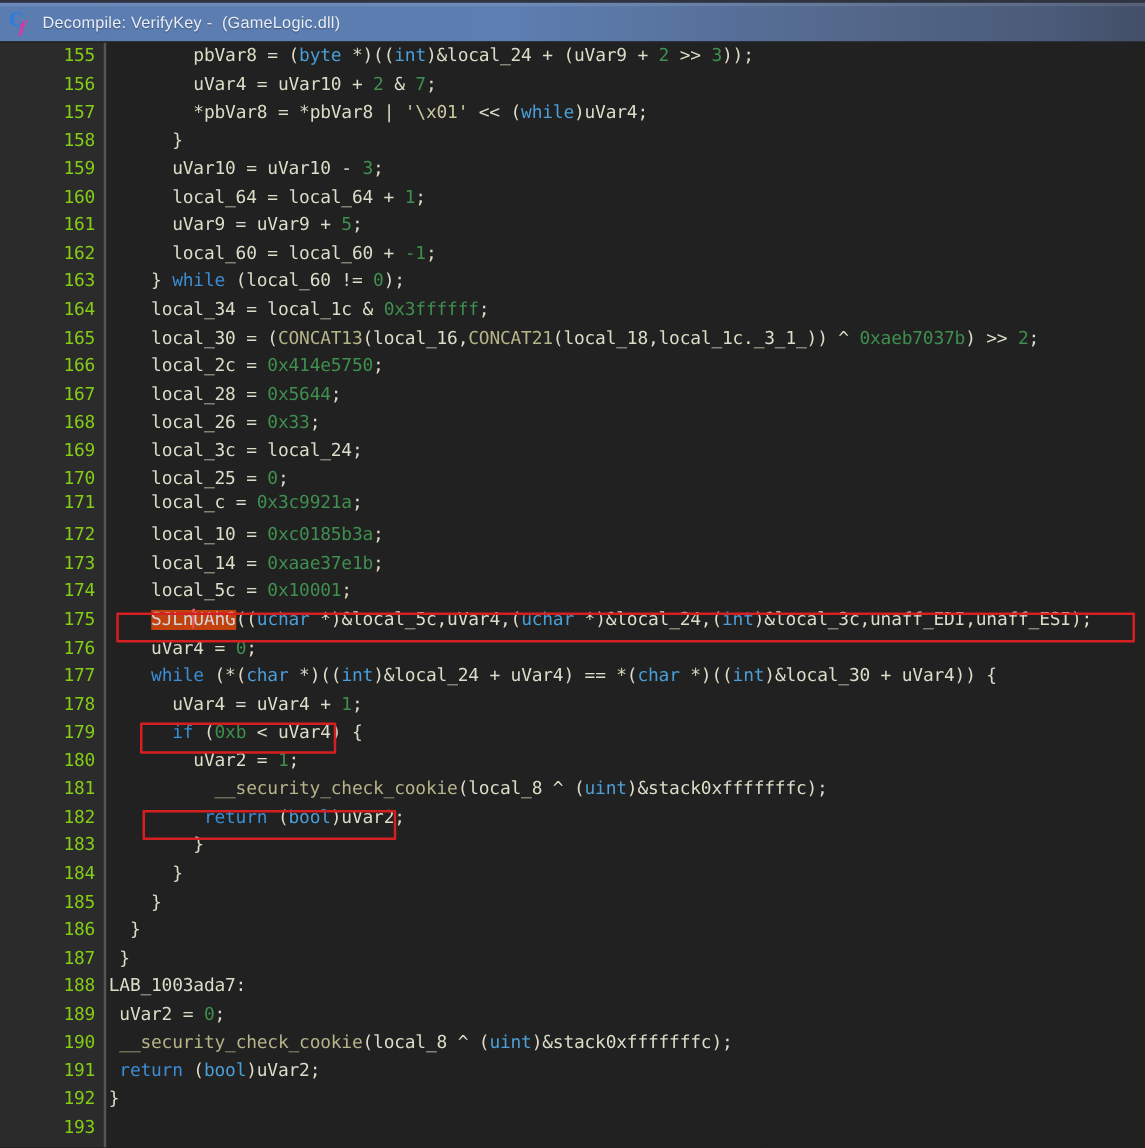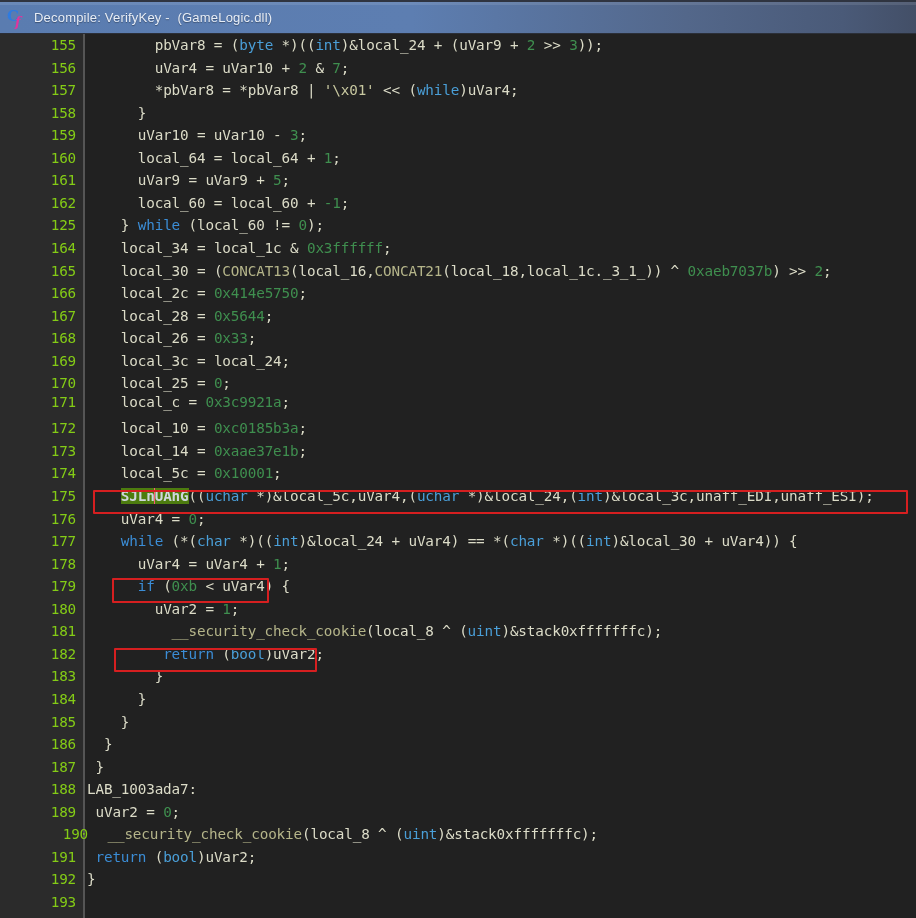--- a/index.html
+++ b/index.html
@@ -115,23 +115,22 @@
   .typ  { color: #4a9fd8; }         
   .num  { color: #3f8f4f; }         
   .str  { color: #c8c8a0; }         
   .id   { color: #dcdcc8; }         
   .fn   { color: #b5b58a; }         
   .lbl  { color: #dcdcc8; }         
   .pun  { color: #dcdcc8; }
 
   
   .sel {
-    background: #4d7c0f;
+    background: #c2410c;
     color: #cfd6dd;
-    font-weight: bold;
   }
   .caret {
     display: inline-block;
     width: 2px;
     height: 16px;
     background: #ff5a7a;
     vertical-align: -3px;
     margin: 0 -1px;
   }
 
@@ -164,21 +163,21 @@
     <div id="gutter-line"></div>
     <div id="lines">
         <div class="row" style="top: 0px; position: absolute; left: 0px; right: 0px;"><span class="lno">155</span><span class="code"><span>        </span><span class="id">pbVar8 = </span><span class="pun">(</span><span class="typ">byte</span><span class="pun"> *)((</span><span class="typ">int</span><span class="id">)&amp;local_24 + (uVar9 + </span><span class="num">2</span><span class="id"> &gt;&gt; </span><span class="num">3</span><span class="id">));</span></span></div>
         <div class="row" style="top: 22.55px; position: absolute; left: 0px; right: 0px;"><span class="lno">156</span><span class="code"><span>        </span><span class="id">uVar4 = uVar10 + </span><span class="num">2</span><span class="id"> &amp; </span><span class="num">7</span><span class="id">;</span></span></div>
         <div class="row" style="top: 45.1px; position: absolute; left: 0px; right: 0px;"><span class="lno">157</span><span class="code"><span>        </span><span class="id">*pbVar8 = *pbVar8 | </span><span class="str">'\x01'</span><span class="id"> &lt;&lt; (</span><span class="typ">while</span><span class="id">)uVar4;</span></span></div>
         <div class="row" style="top: 67.65px; position: absolute; left: 0px; right: 0px;"><span class="lno">158</span><span class="code"><span>      </span><span class="pun">}</span></span></div>
         <div class="row" style="top: 90.2px; position: absolute; left: 0px; right: 0px;"><span class="lno">159</span><span class="code"><span>      </span><span class="id">uVar10 = uVar10 - </span><span class="num">3</span><span class="id">;</span></span></div>
         <div class="row" style="top: 112.75px; position: absolute; left: 0px; right: 0px;"><span class="lno">160</span><span class="code"><span>      </span><span class="id">local_64 = local_64 + </span><span class="num">1</span><span class="id">;</span></span></div>
         <div class="row" style="top: 135.3px; position: absolute; left: 0px; right: 0px;"><span class="lno">161</span><span class="code"><span>      </span><span class="id">uVar9 = uVar9 + </span><span class="num">5</span><span class="id">;</span></span></div>
         <div class="row" style="top: 157.85px; position: absolute; left: 0px; right: 0px;"><span class="lno">162</span><span class="code"><span>      </span><span class="id">local_60 = local_60 + </span><span class="num">-1</span><span class="id">;</span></span></div>
-        <div class="row" style="top: 180.4px; position: absolute; left: 0px; right: 0px;"><span class="lno">125</span><span class="code"><span>    </span><span class="pun">} </span><span class="kw">while</span><span class="id"> (local_60 != </span><span class="num">0</span><span class="id">);</span></span></div>
+        <div class="row" style="top: 180.4px; position: absolute; left: 0px; right: 0px;"><span class="lno">163</span><span class="code"><span>    </span><span class="pun">} </span><span class="kw">while</span><span class="id"> (local_60 != </span><span class="num">0</span><span class="id">);</span></span></div>
         <div class="row" style="top: 202.95px; position: absolute; left: 0px; right: 0px;"><span class="lno">164</span><span class="code"><span>    </span><span class="id">local_34 = local_1c &amp; </span><span class="num">0x3ffffff</span><span class="id">;</span></span></div>
         <div class="row" style="top: 225.5px; position: absolute; left: 0px; right: 0px;"><span class="lno">165</span><span class="code"><span>    </span><span class="id">local_30 = (</span><span class="fn">CONCAT13</span><span class="id">(local_16,</span><span class="fn">CONCAT21</span><span class="id">(local_18,local_1c._3_1_)) ^ </span><span class="num">0xaeb7037b</span><span class="id">) &gt;&gt; </span><span class="num">2</span><span class="id">;</span></span></div>
         <div class="row" style="top: 248.05px; position: absolute; left: 0px; right: 0px;"><span class="lno">166</span><span class="code"><span>    </span><span class="id">local_2c = </span><span class="num">0x414e5750</span><span class="id">;</span></span></div>
         <div class="row" style="top: 270.6px; position: absolute; left: 0px; right: 0px;"><span class="lno">167</span><span class="code"><span>    </span><span class="id">local_28 = </span><span class="num">0x5644</span><span class="id">;</span></span></div>
         <div class="row" style="top: 293.15px; position: absolute; left: 0px; right: 0px;"><span class="lno">168</span><span class="code"><span>    </span><span class="id">local_26 = </span><span class="num">0x33</span><span class="id">;</span></span></div>
         <div class="row" style="top: 315.7px; position: absolute; left: 0px; right: 0px;"><span class="lno">169</span><span class="code"><span>    </span><span class="id">local_3c = local_24;</span></span></div>
         <div class="row" style="top: 338.25px; position: absolute; left: 0px; right: 0px;"><span class="lno">170</span><span class="code"><span>    </span><span class="id">local_25 = </span><span class="num">0</span><span class="id">;</span></span></div>
         <div class="row" style="top: 357px; position: absolute; left: 0px; right: 0px; padding-left: 36px;"><span class="lno">171</span><span class="code"><span>    </span><span class="id">local_c = </span><span class="num">0x3c9921a</span><span class="id">;</span></span></div>
         <div class="row" style="top: 383.35px; position: absolute; left: 0px; right: 0px;"><span class="lno">172</span><span class="code"><span>    </span><span class="id">local_10 = </span><span class="num">0xc0185b3a</span><span class="id">;</span></span></div>
         <div class="row" style="top: 405.9px; position: absolute; left: 0px; right: 0px;"><span class="lno">173</span><span class="code"><span>    </span><span class="id">local_14 = </span><span class="num">0xaae37e1b</span><span class="id">;</span></span></div>
@@ -191,21 +190,21 @@
         <div class="row" style="top: 563.75px; position: absolute; left: 0px; right: 0px; padding-left: 34px;"><span class="lno">180</span><span class="code"><span>        </span><span class="id">uVar2 = </span><span class="num">1</span><span class="id">;</span></span></div>
         <div class="row" style="top: 586.3px; position: absolute; left: 0px; right: 0px;"><span class="lno">181</span><span class="code"><span>          </span><span class="fn">__security_check_cookie</span><span class="id">(local_8 ^ (</span><span class="typ">uint</span><span class="id">)&amp;stack0xfffffffc);</span></span></div>
         <div class="row" style="top: 608.85px; position: absolute; left: 0px; right: 0px;"><span class="lno">182</span><span class="code"><span>         </span><span class="kw">return</span><span class="id"> (</span><span class="typ">bool</span><span class="id">)uVar2;</span></span></div>
         <div class="row" style="top: 631.4px; position: absolute; left: 0px; right: 0px;"><span class="lno">183</span><span class="code"><span>        </span><span class="pun">}</span></span></div>
         <div class="row" style="top: 653.95px; position: absolute; left: 0px; right: 0px;"><span class="lno">184</span><span class="code"><span>      </span><span class="pun">}</span></span></div>
         <div class="row" style="top: 676.5px; position: absolute; left: 0px; right: 0px;"><span class="lno">185</span><span class="code"><span>    </span><span class="pun">}</span></span></div>
         <div class="row" style="top: 699.05px; position: absolute; left: 0px; right: 0px;"><span class="lno">186</span><span class="code"><span>  </span><span class="pun">}</span></span></div>
         <div class="row" style="top: 721.6px; position: absolute; left: 0px; right: 0px;"><span class="lno">187</span><span class="code"><span> </span><span class="pun">}</span></span></div>
         <div class="row" style="top: 744.15px; position: absolute; left: 0px; right: 0px;"><span class="lno">188</span><span class="code"><span></span><span class="lbl">LAB_1003ada7:</span></span></div>
         <div class="row" style="top: 766.7px; position: absolute; left: 0px; right: 0px;"><span class="lno">189</span><span class="code"><span> </span><span class="id">uVar2 = </span><span class="num">0</span><span class="id">;</span></span></div>
-        <div class="row" style="top: 789.25px; position: absolute; left: 12px; right: 0px;"><span class="lno">190</span><span class="code"><span> </span><span class="fn">__security_check_cookie</span><span class="id">(local_8 ^ (</span><span class="typ">uint</span><span class="id">)&amp;stack0xfffffffc);</span></span></div>
+        <div class="row" style="top: 789.25px; position: absolute; left: 0px; right: 0px;"><span class="lno">190</span><span class="code"><span> </span><span class="fn">__security_check_cookie</span><span class="id">(local_8 ^ (</span><span class="typ">uint</span><span class="id">)&amp;stack0xfffffffc);</span></span></div>
         <div class="row" style="top: 811.8px; position: absolute; left: 0px; right: 0px;"><span class="lno">191</span><span class="code"><span> </span><span class="kw">return</span><span class="id"> (</span><span class="typ">bool</span><span class="id">)uVar2;</span></span></div>
         <div class="row" style="top: 834.35px; position: absolute; left: 0px; right: 0px;"><span class="lno">192</span><span class="code"><span></span><span class="pun">}</span></span></div>
         <div class="row" style="top: 856.9px; position: absolute; left: 0px; right: 0px;"><span class="lno">193</span><span class="code"><span></span></span></div>
       </div>
     <div id="boxes">
         <div class="redbox" style="left: 93px; top: 456px; width: 815px; height: 24px;"></div>
         <div class="redbox" style="left: 112px; top: 544px; width: 157px; height: 25px;"></div>
         <div class="redbox" style="left: 114px; top: 614px; width: 203px; height: 24px;"></div>
       </div>
   </div>

